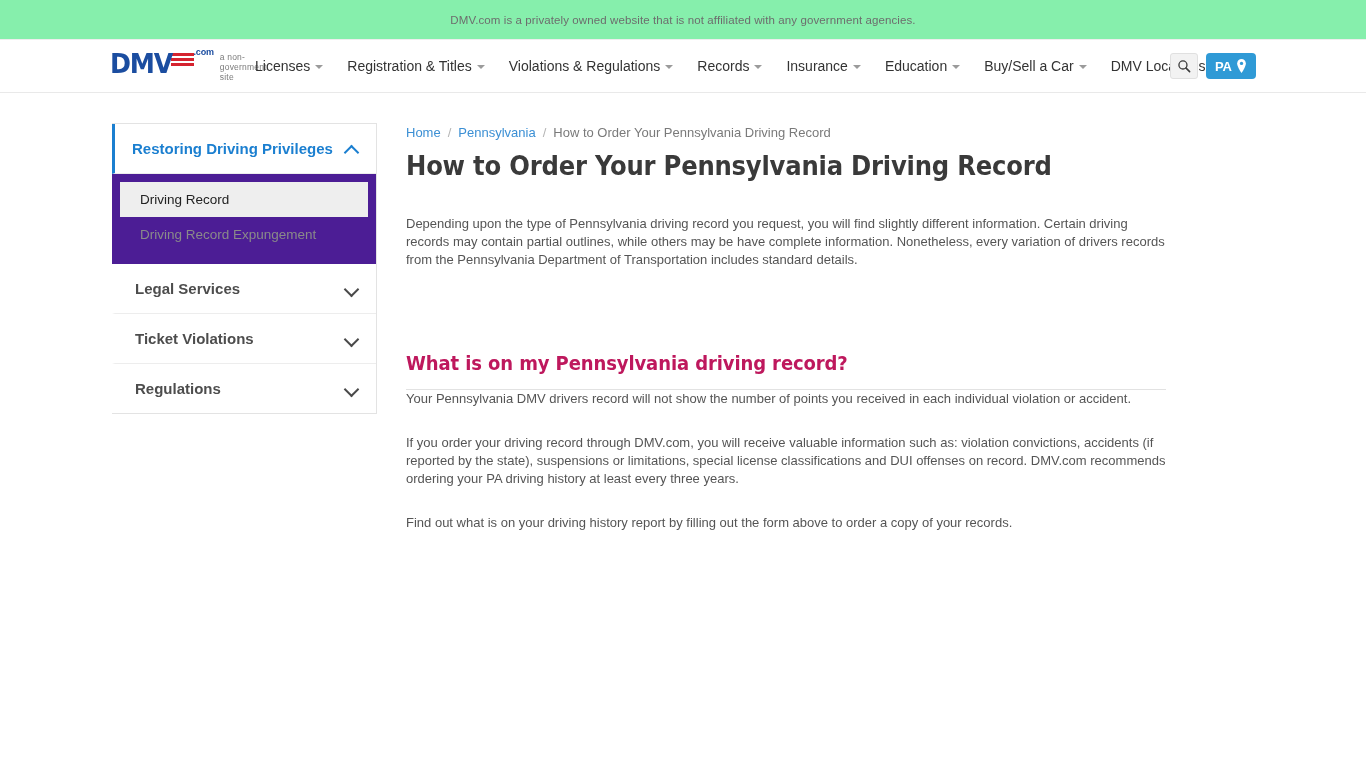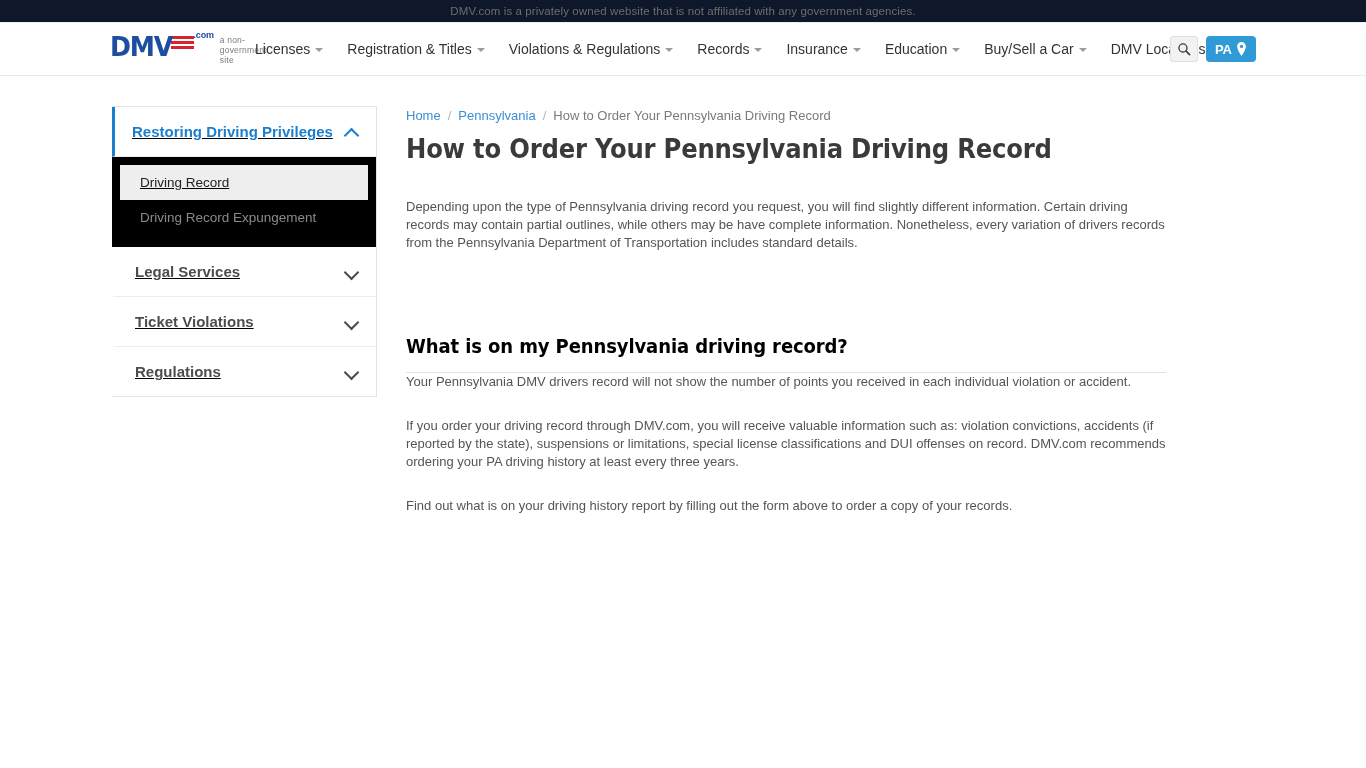--- a/index.html
+++ b/index.html
@@ -6,22 +6,22 @@
   html, body {
     margin: 0; padding: 0;
     width: 1366px; height: 768px;
     background: #ffffff;
     font-family: "Liberation Sans", sans-serif;
     overflow: hidden;
   }
 
   
   .disclaimer-bar {
-    height: 23px;
-    background: #0f172a;
+    height: 40px;
+    background: #86efac;
     border-bottom: 1px solid #eeeeee;
     display: flex;
     align-items: center;
     justify-content: center;
   }
   .disclaimer-text {
     font-size: 11.5px;
     color: #6d6d6d;
     letter-spacing: 0.1px;
   }
@@ -143,25 +143,24 @@
   
   .page-wrap {
     display: flex;
     padding: 30px 0 0 0;
   }
 
   
   .sidebar {
     width: 265px;
     margin-left: 112px;
-    background: #000000;
+    background: #4c1d95;
     border: 1px solid #e3e3e3;
     border-left: none;
     align-self: flex-start;
-    text-decoration: underline;
   }
   .accordion-head {
     display: flex;
     align-items: center;
     justify-content: space-between;
     padding: 16px 18px 16px 20px;
     cursor: pointer;
     border-bottom: 1px solid #ededed;
     background: #ffffff;
   }
@@ -239,21 +238,21 @@
     line-height: 18px;
     color: #555555;
     margin: 0 0 26px 0;
   }
   .spacer-block { height: 56px; }
 
   h2.section-title {
     font-family: "DejaVu Sans", sans-serif;
     font-size: 20px;
     font-weight: bold;
-    color: #000000;
+    color: #be185d;
     margin: 0 0 0 0;
     padding-bottom: 14px;
     border-bottom: 1px solid #e2e2e2;
     letter-spacing: -0.1px;
     font-stretch: condensed;
   }
   .after-rule { margin-top: 24px; }
 </style>
 </head>
 <body>

